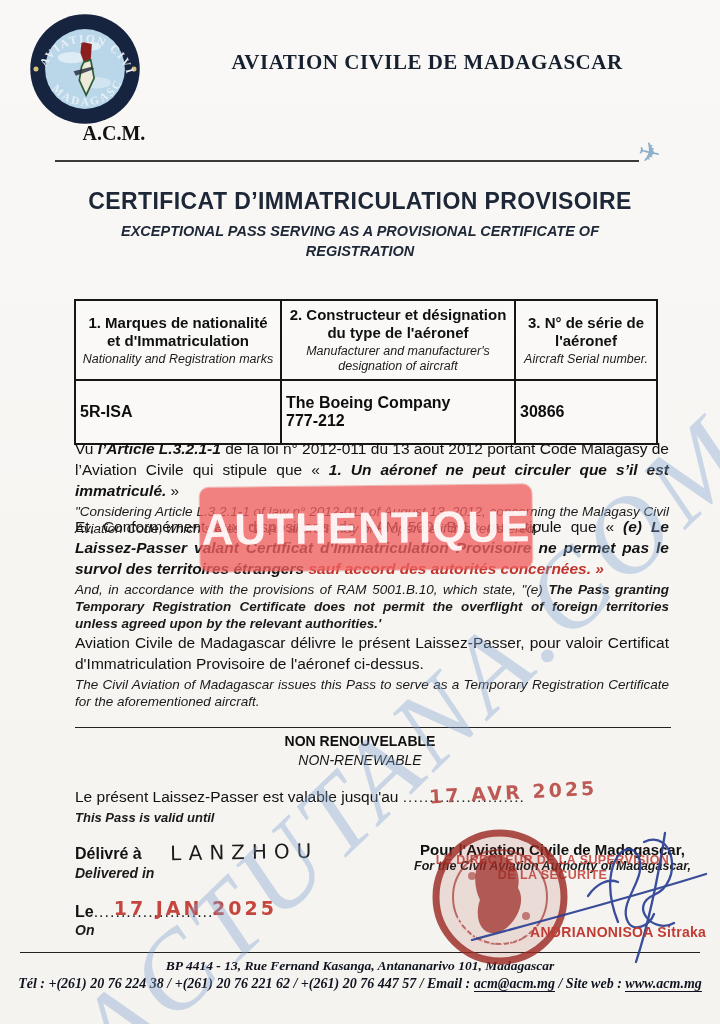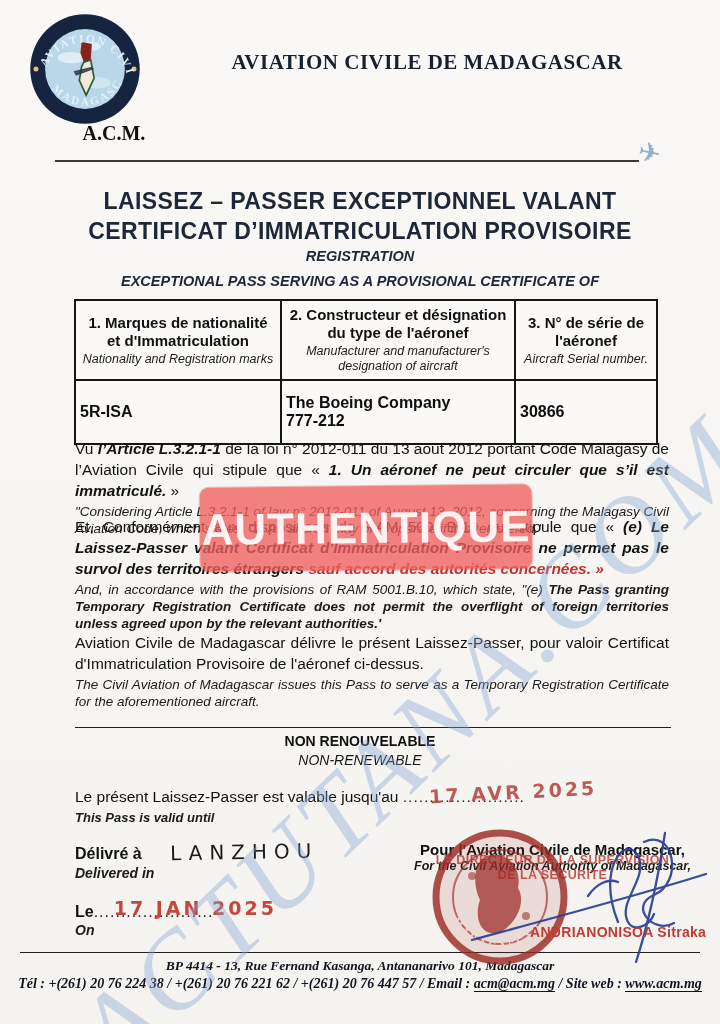--- a/index.html
+++ b/index.html
@@ -125,24 +125,23 @@
       <textPath href="#arcBot" startOffset="12%">MADAGASCAR</textPath>
     </text>
   </svg>
 
   <div class="org-title">AVIATION CIVILE DE MADAGASCAR</div>
   <div class="acm">A.C.M.</div>
   <div class="header-line"></div>
   <div class="plane">✈</div>
 
   <div class="title-block">
-    <div class="title-fr">LAISSEZ – PASSER EXCEPTIONNEL VALANT</div>
     <div class="title-fr">CERTIFICAT D’IMMATRICULATION PROVISOIRE</div>
+    <div class="title-en">EXCEPTIONAL PASS SERVING AS A PROVISIONAL CERTIFICATE OF</div>
     <div class="title-en" style="margin-top:0;">REGISTRATION</div>
-    <div class="title-en">EXCEPTIONAL PASS SERVING AS A PROVISIONAL CERTIFICATE OF</div>
   </div>
 
   <table class="reg">
     <colgroup>
         <col style="width:206px">
         <col style="width:234px">
         <col style="width:142px">
       </colgroup>
     <tbody>
         <tr>

